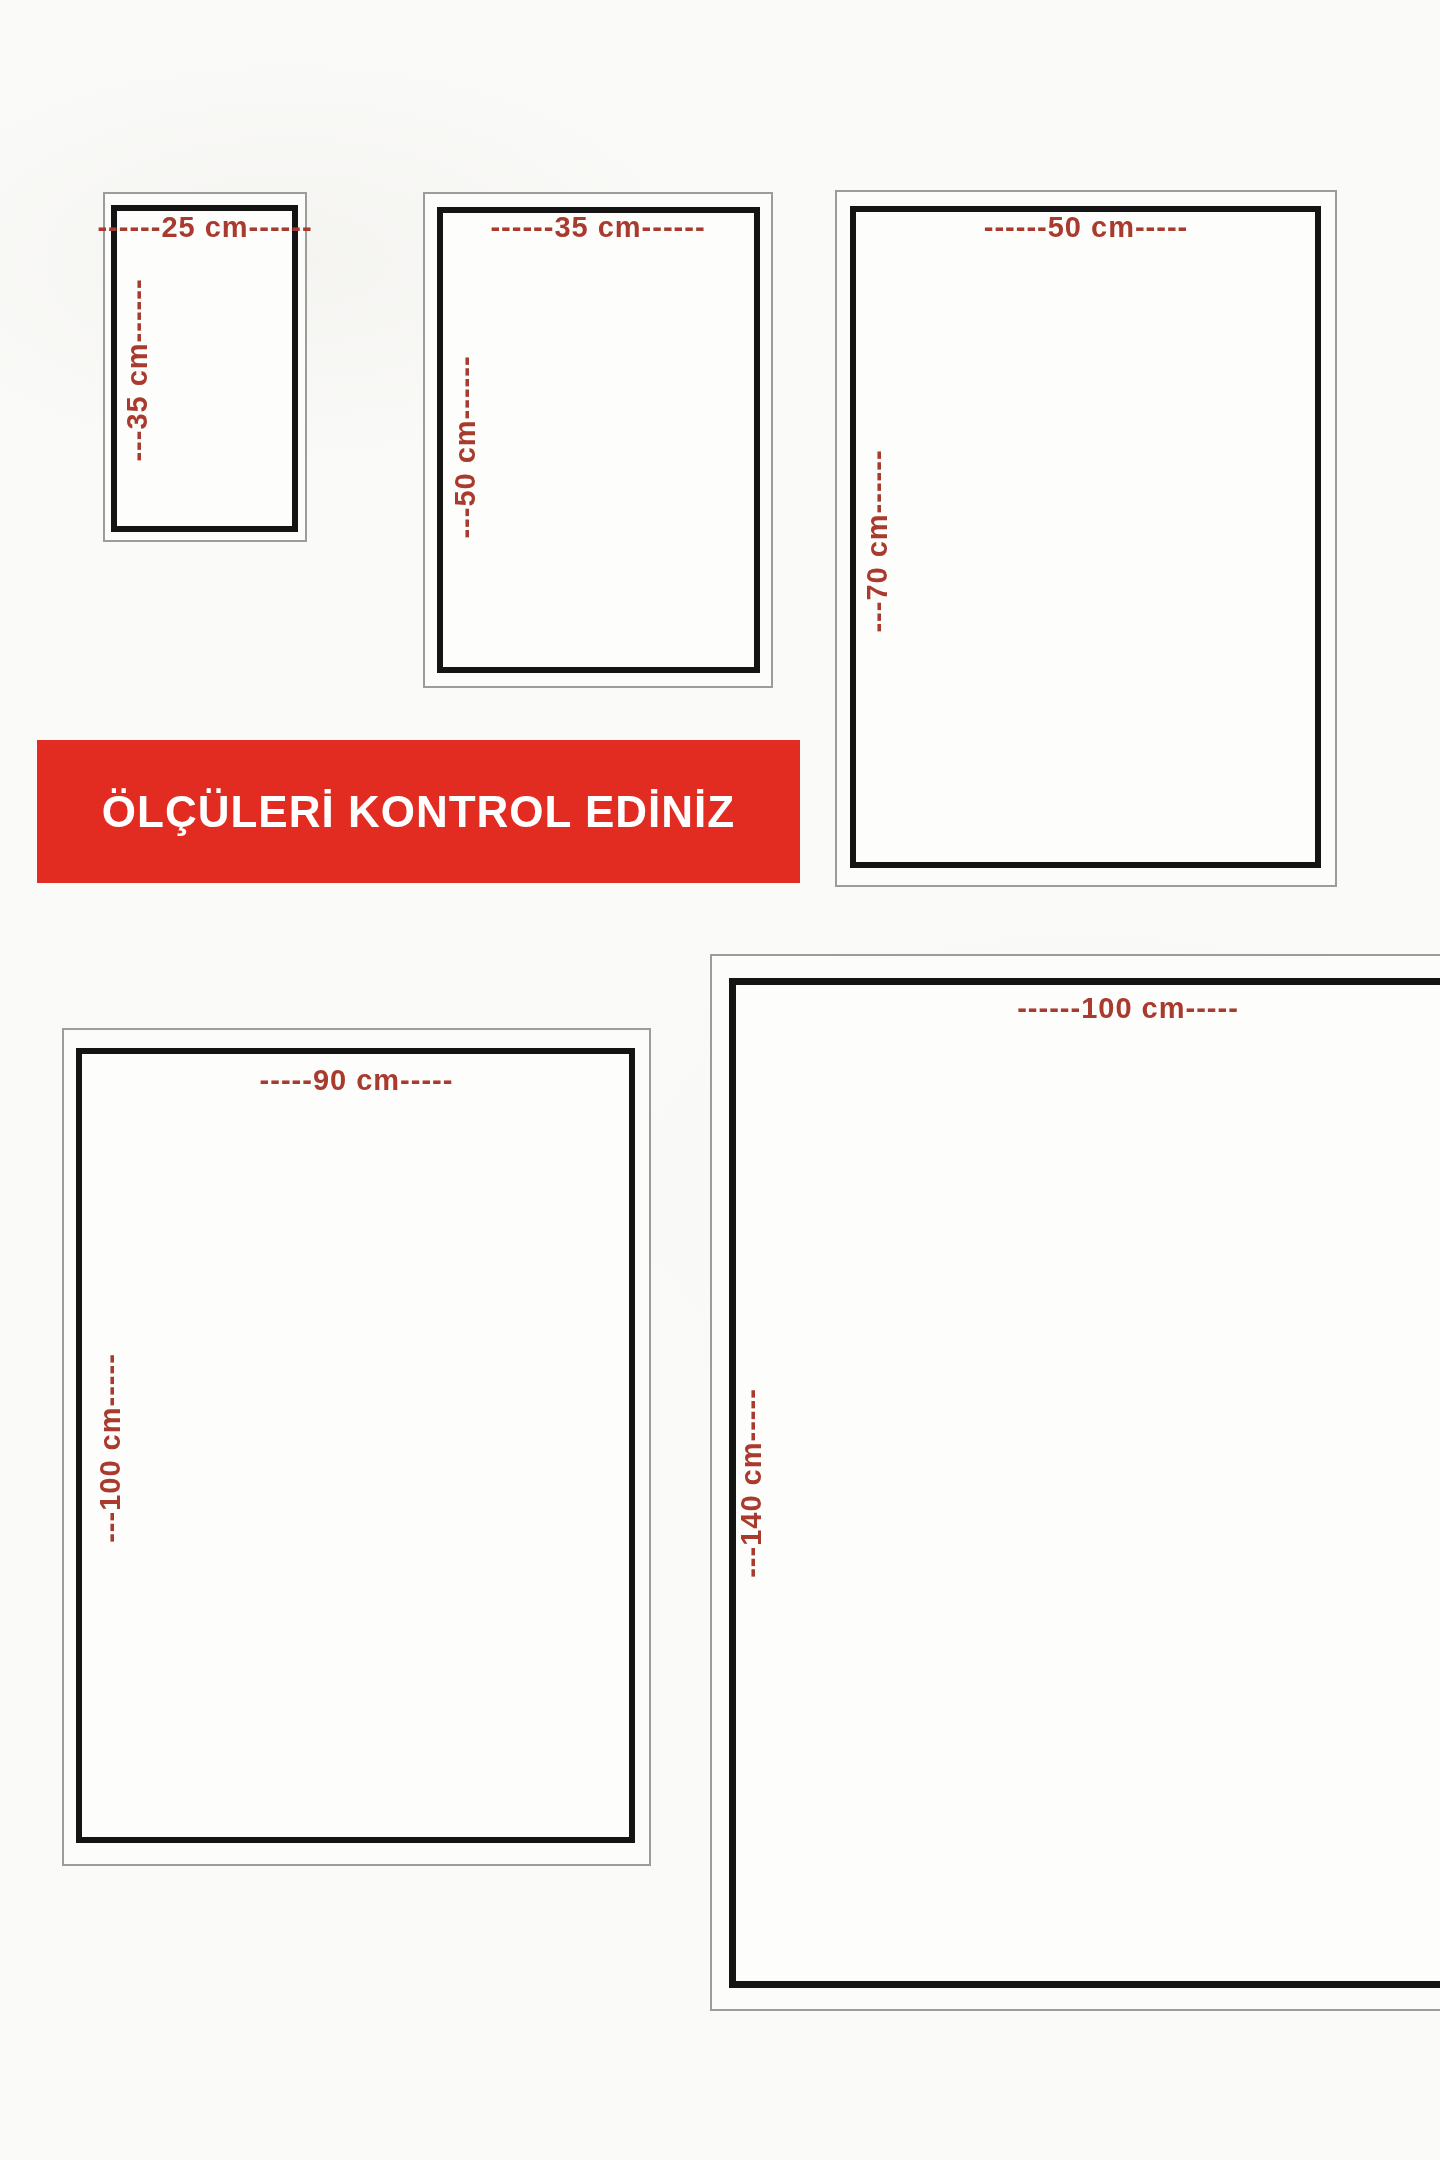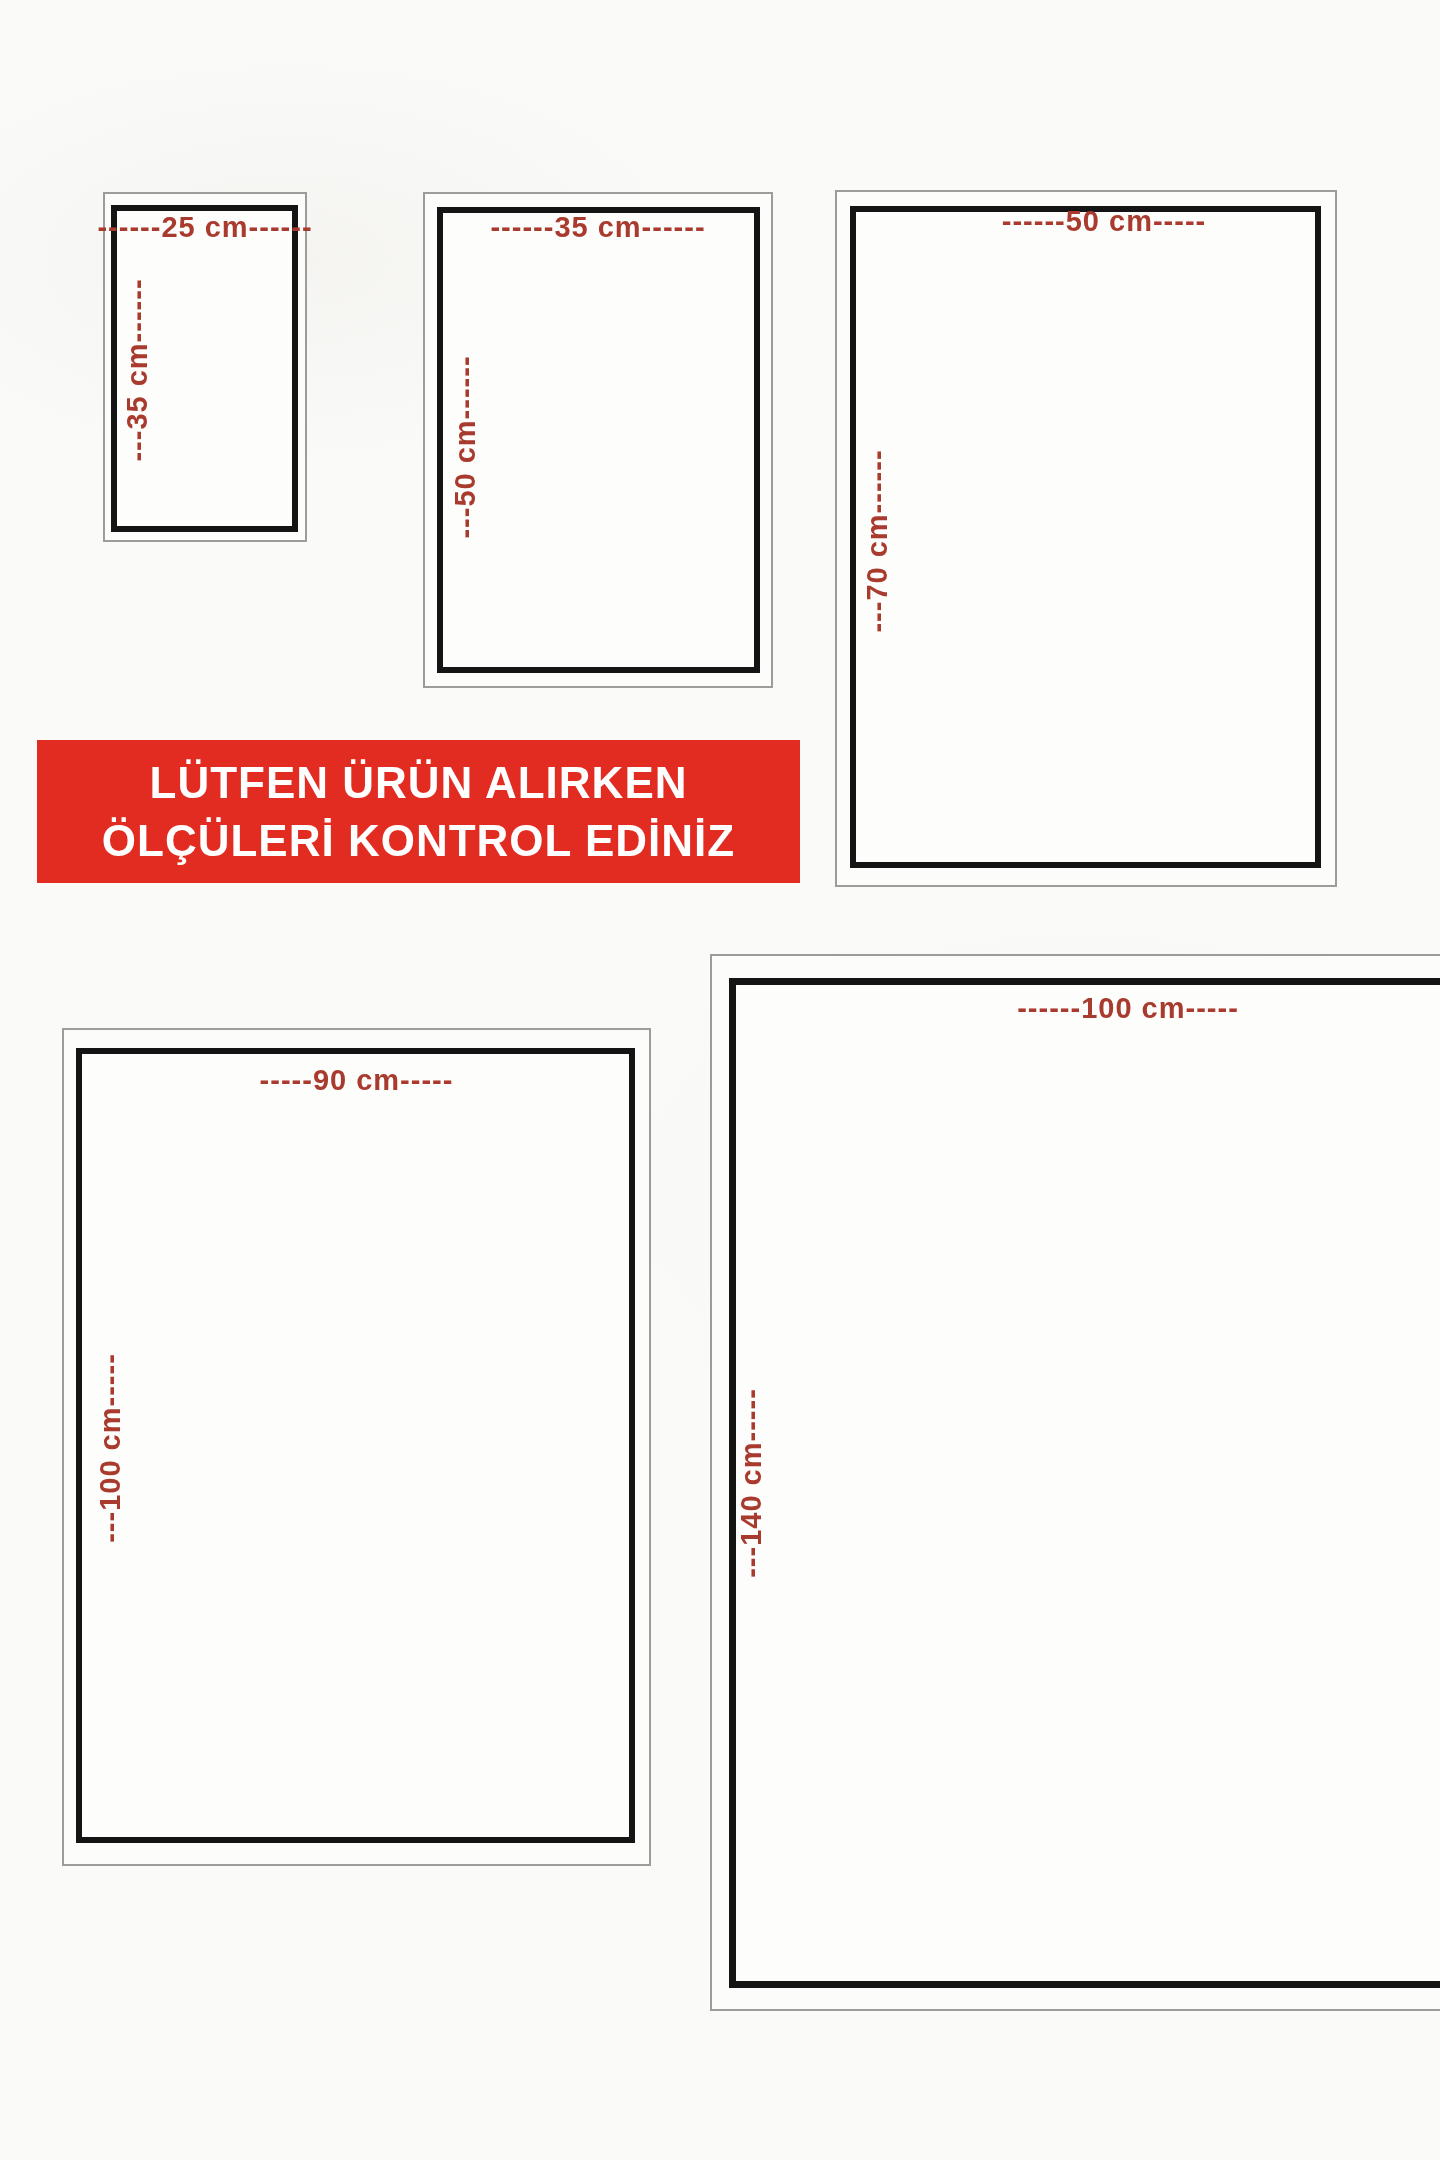--- a/index.html
+++ b/index.html
@@ -30,21 +30,21 @@
   #box5 .inner-frame { left:17px; top:22px; right:16px; bottom:21px; border-width:7px; }
 
   
   .wlabel, .hlabel {
     position:absolute; color:#a93a2e; font-weight:bold;
     font-size:29px; line-height:30px; letter-spacing:1px; white-space:nowrap;
   }
   .wlabel { left:50%; transform:translateX(-50%); }
   #box1 .wlabel { top:18px; }
   #box2 .wlabel { top:18px; }
-  #box3 .wlabel { top:14px;margin-left:18px; }
+  #box3 .wlabel { top:20px; }
   #box4 .wlabel { top:35px; }
   #box5 .wlabel { top:37px; }
 
   .hlabel { transform:translate(-50%,-50%) rotate(-90deg); }
   #box1 .hlabel { left:32px; top:176px; }
   #box2 .hlabel { left:40px; top:253px; }
   #box3 .hlabel { left:40px; top:349px; }
   #box4 .hlabel { left:46px; top:418px; }
   #box5 .hlabel { left:39px; top:527px; }
 
@@ -86,17 +86,16 @@
     <span class="hlabel">---100 cm-----</span>
   </div>
 
   <div class="size-box" id="box5">
     <div class="inner-frame"></div>
     <span class="wlabel">------100 cm-----</span>
     <span class="hlabel">---140 cm-----</span>
   </div>
 
   <div id="banner">
-    <div>LÜTFEN ÜRÜN ALIRKEN</div>
     <div>ÖLÇÜLERİ KONTROL EDİNİZ</div>
   </div>
 
 </div>
 
 </body></html>

